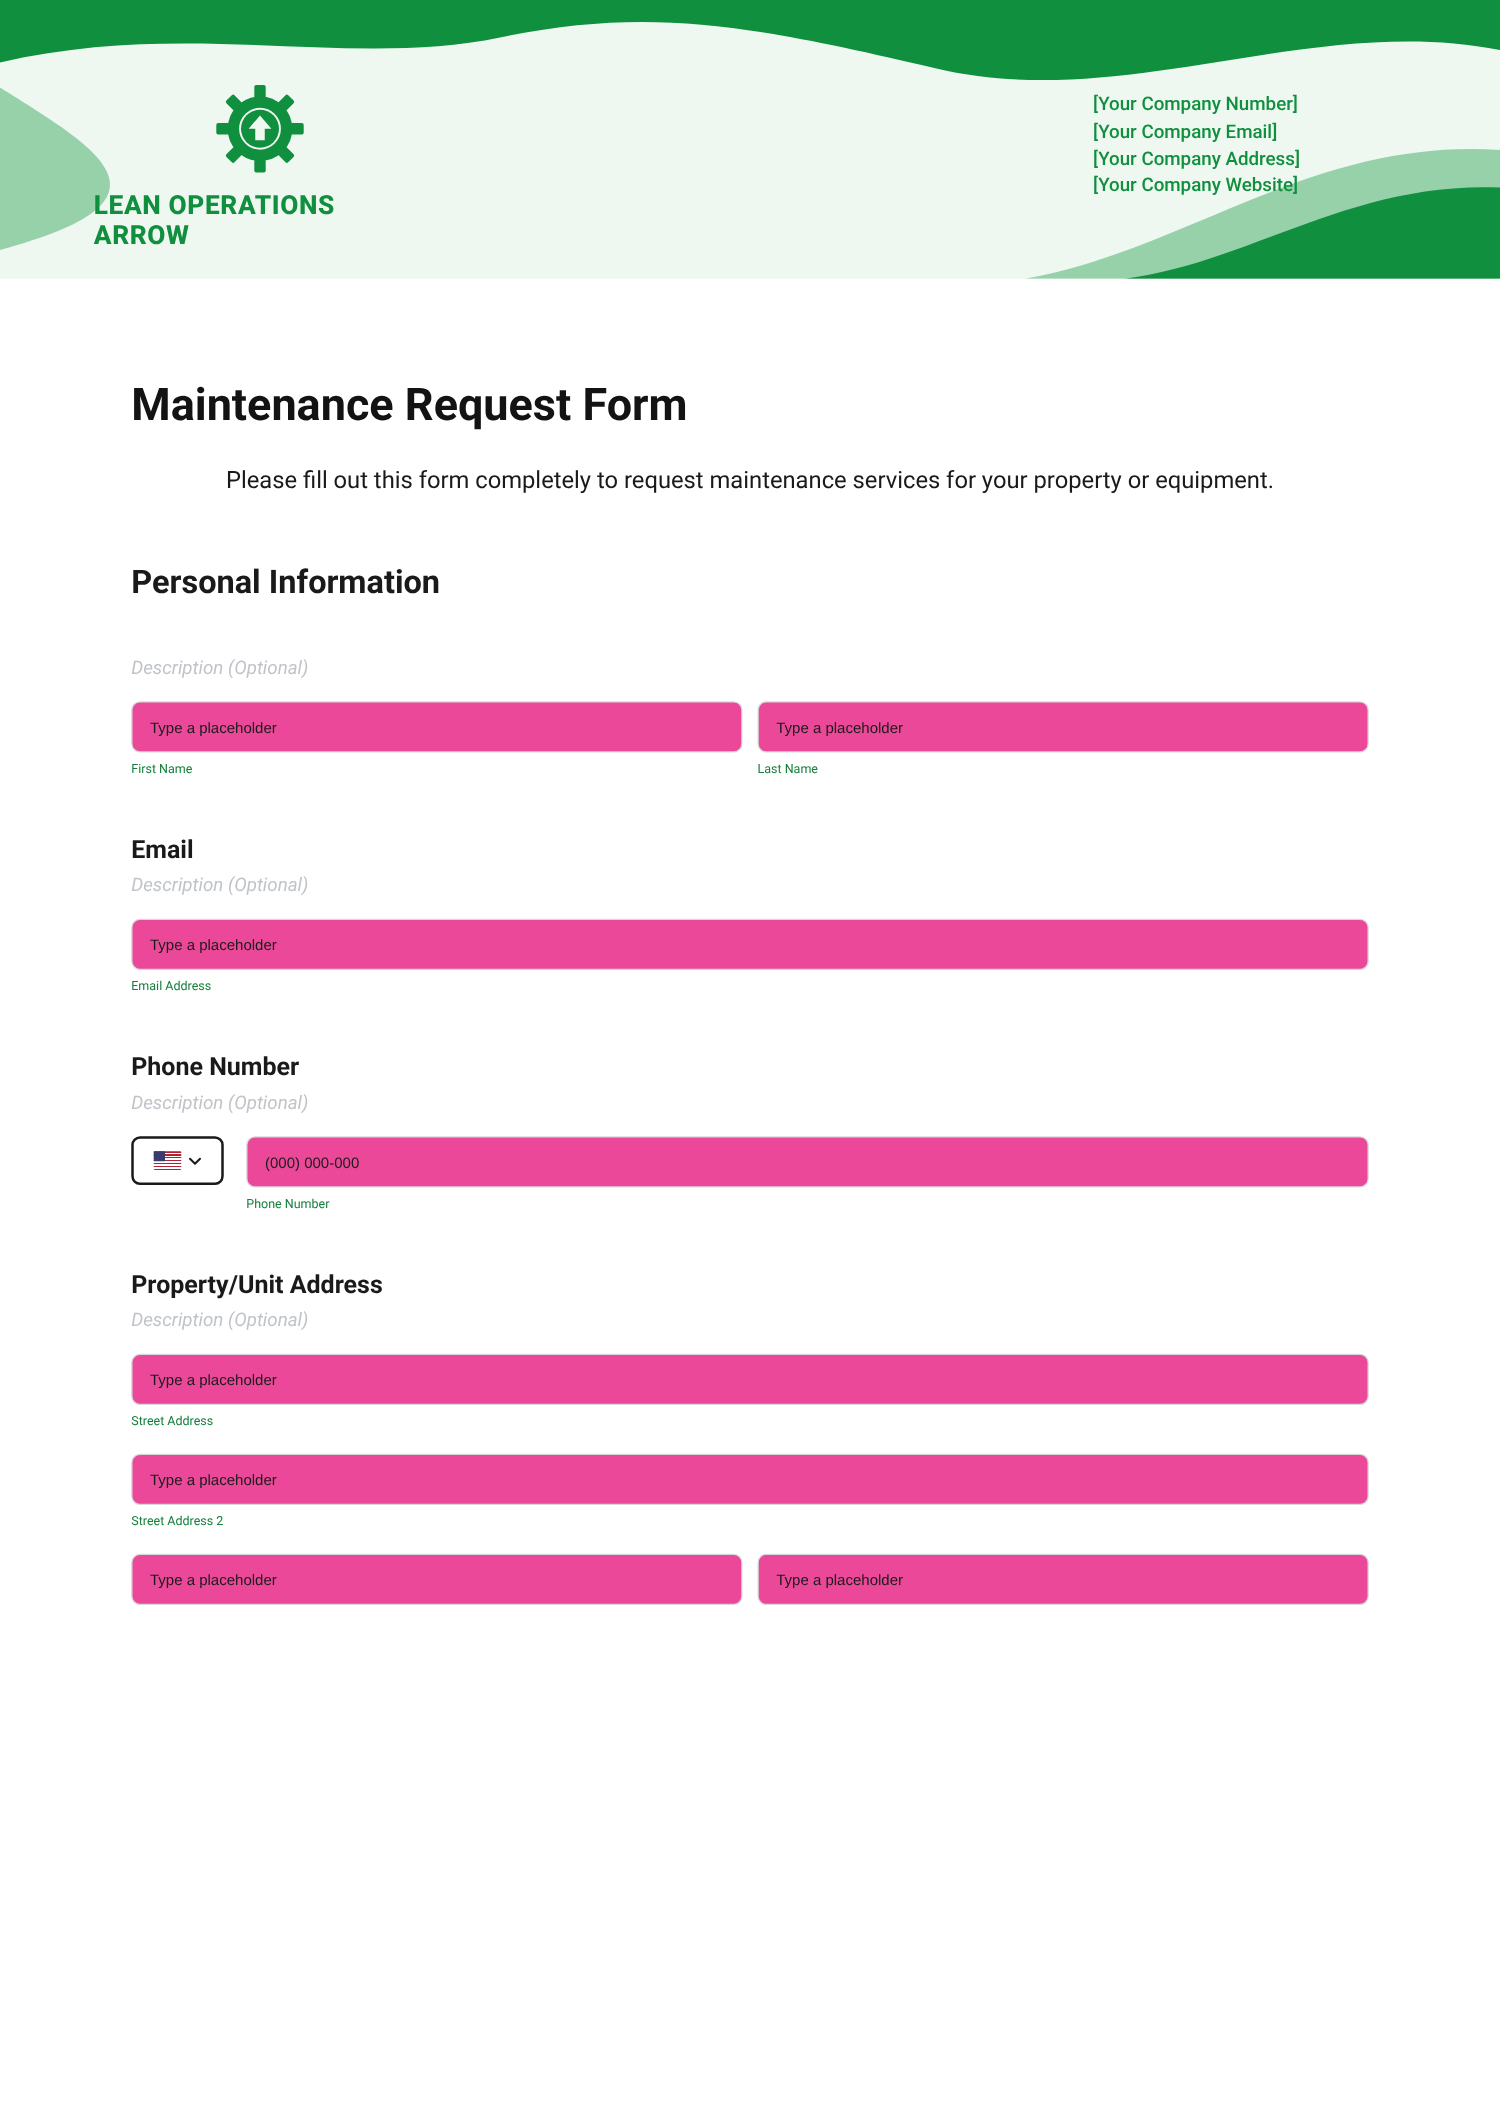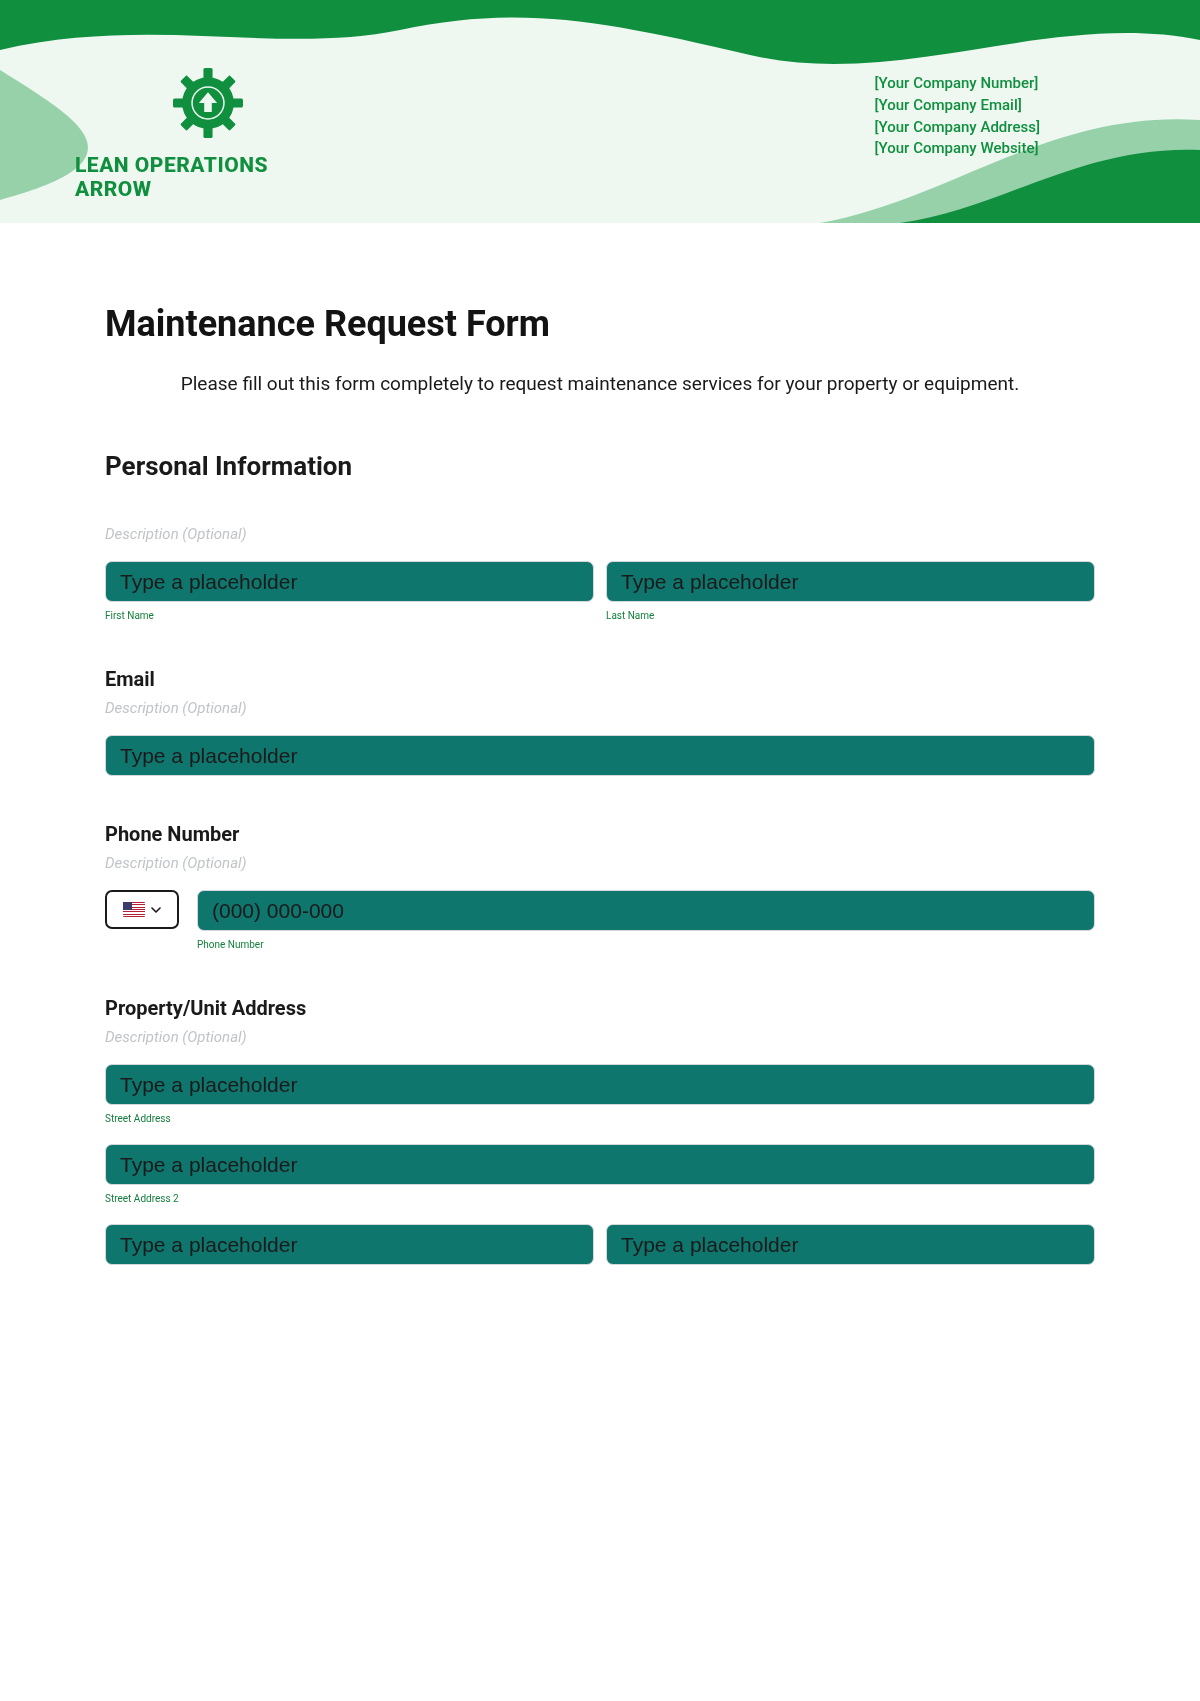--- a/index.html
+++ b/index.html
@@ -74,23 +74,23 @@
     margin-bottom: 18px;
   }
   .row { display: flex; gap: 12px; }
   .col { flex: 1; }
   .text-input {
     width: 100%;
     height: 41px;
     border: 1px solid #d6d9dc;
     border-radius: 7px;
     padding: 0 14px;
-    font-size: 21px;
+    font-size: 12px;
     color: #1a1a1a;
-    background: #0f766e;
+    background: #ec4899;
   }
   .text-input::placeholder { color: #1a1a1a; }
   .sublabel {
     font-size: 10px;
     color: #15803d;
     margin-top: 8px;
   }
   .phone-row { display: flex; gap: 18px; align-items: flex-start; }
   .country-select {
     width: 74px;
@@ -199,20 +199,21 @@
         <input class="text-input" type="text" placeholder="Type a placeholder" style="">
         <div class="sublabel">Last Name</div>
       </div>
     </div>
   </div>
 
   <div class="field-group">
     <div class="field-label">Email</div>
     <div class="field-desc">Description (Optional)</div>
     <input class="text-input" type="text" placeholder="Type a placeholder" style="">
+    <div class="sublabel">Email Address</div>
   </div>
 
   <div class="field-group">
     <div class="field-label">Phone Number</div>
     <div class="field-desc">Description (Optional)</div>
     <div class="phone-row">
       <div class="country-select">
         <span class="flag"></span>
         <span class="chevron">
           <svg width="10" height="10" viewBox="0 0 10 10">

